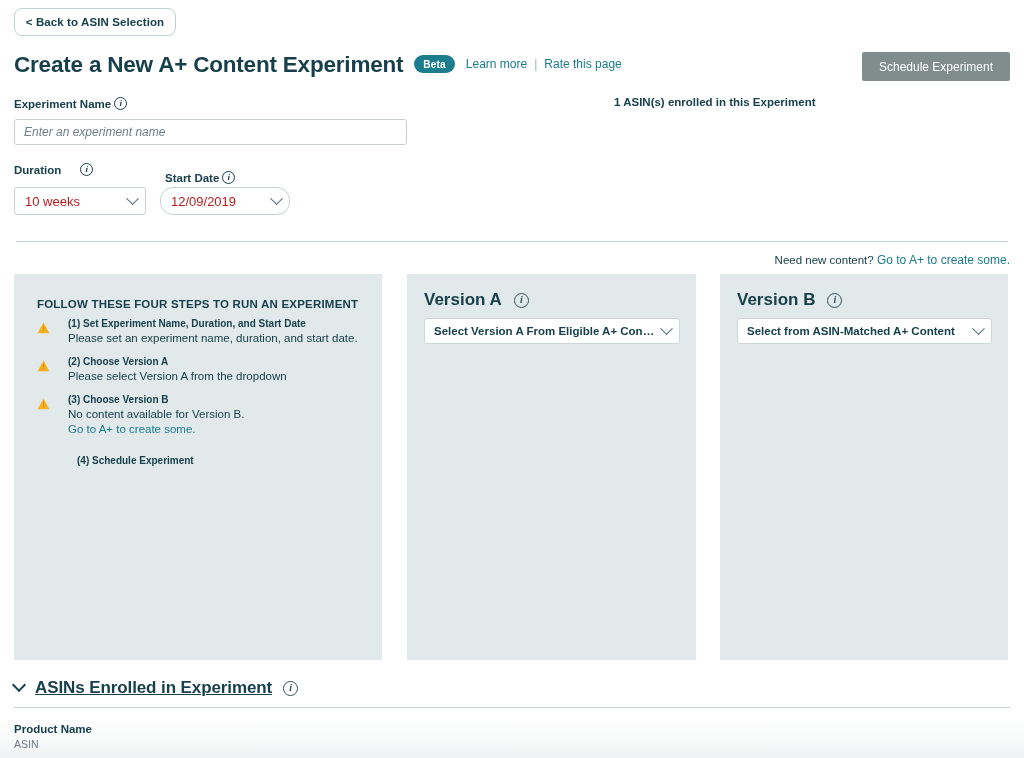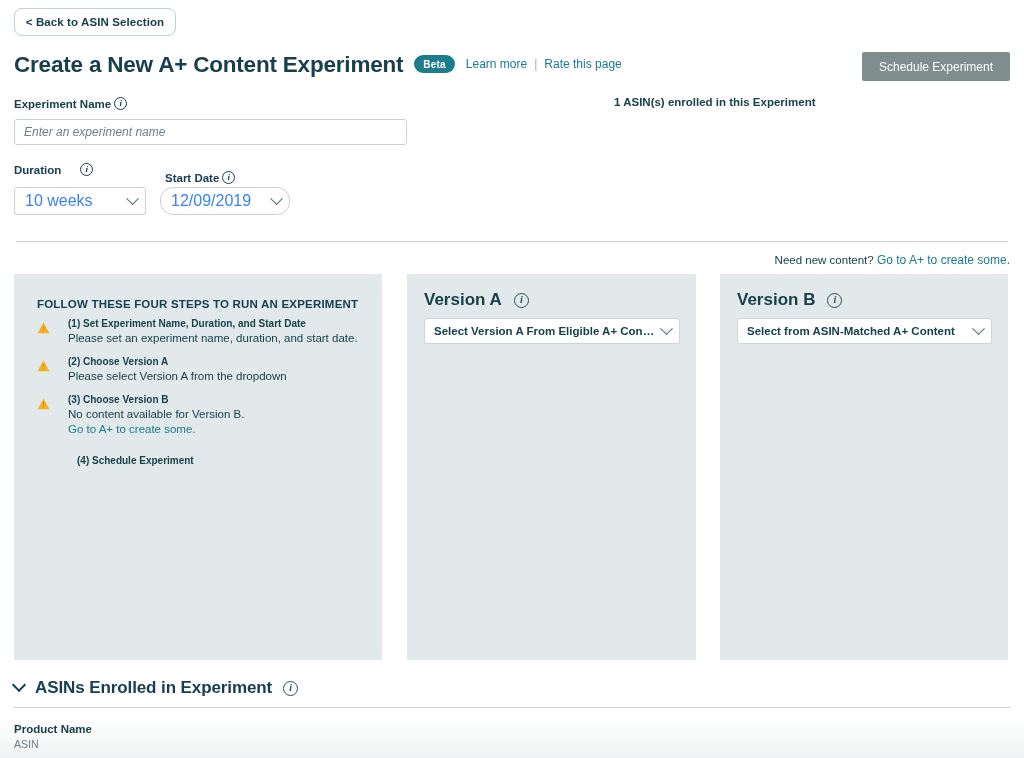--- a/index.html
+++ b/index.html
@@ -137,22 +137,22 @@
     position: absolute;
     height: 28px;
     border: 1px solid #c7d0d2;
     border-radius: 3px;
     background: #ffffff;
     display: flex; align-items: center;
     padding: 0 8px 0 10px;
     cursor: pointer;
   }
   .select-box .sel-text {
-    font-size: 16px;
-    color: #3b82f6;
+    font-size: 13px;
+    color: #b91c1c;
     flex: 1;
     white-space: nowrap; overflow: hidden; text-overflow: ellipsis;
   }
   .chev {
     width: 9px; height: 9px;
     border-right: 1.4px solid #53707a;
     border-bottom: 1.4px solid #53707a;
     transform: rotate(45deg) translate(-2px,-2px);
     flex: none;
     margin-left: 6px;
@@ -256,20 +256,21 @@
     transform: rotate(45deg);
     cursor: pointer;
     position: relative; top: -3px;
     flex: none;
   }
   .asins-title {
     font-size: 17px;
     font-weight: bold;
     color: #17404c;
     letter-spacing: -.1px;
+    text-decoration: underline;
   }
   .asins-rule {
     position: absolute; left: 14px; top: 707px;
     width: 996px; height: 1px;
     background: #c9d2d4;
   }
   .table-head {
     position: absolute; left: 0; top: 716px;
     width: 1024px; height: 42px;
     background: linear-gradient(to bottom, #ffffff 0%, #f8f9f9 55%, #f0f1f2 100%);

